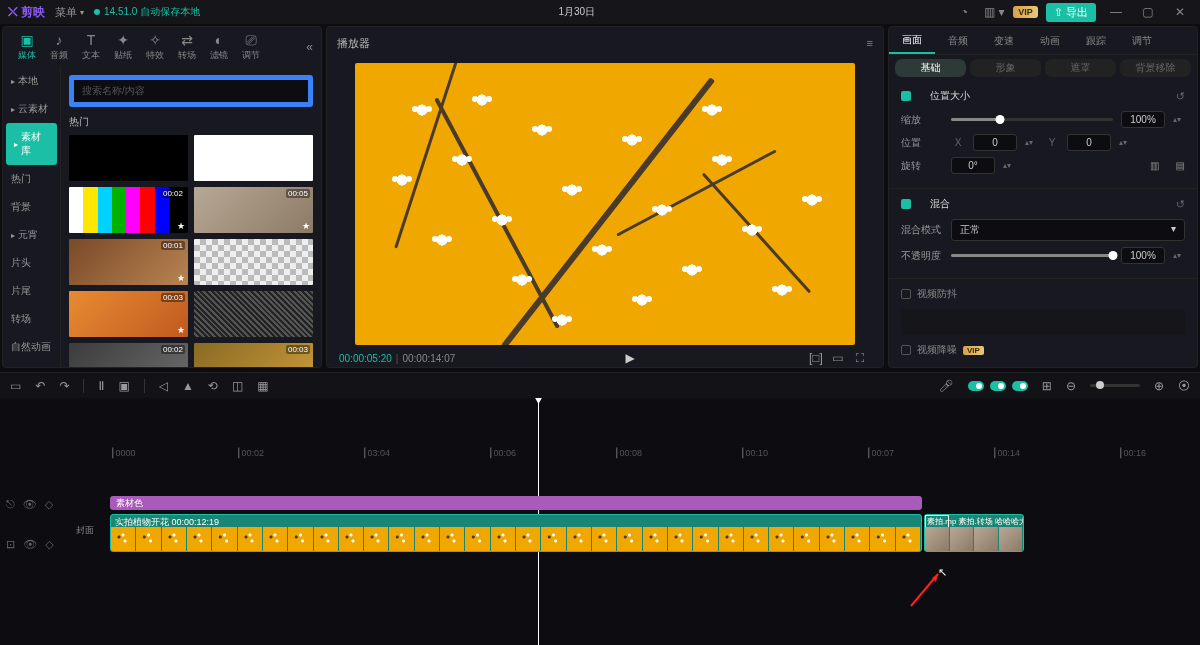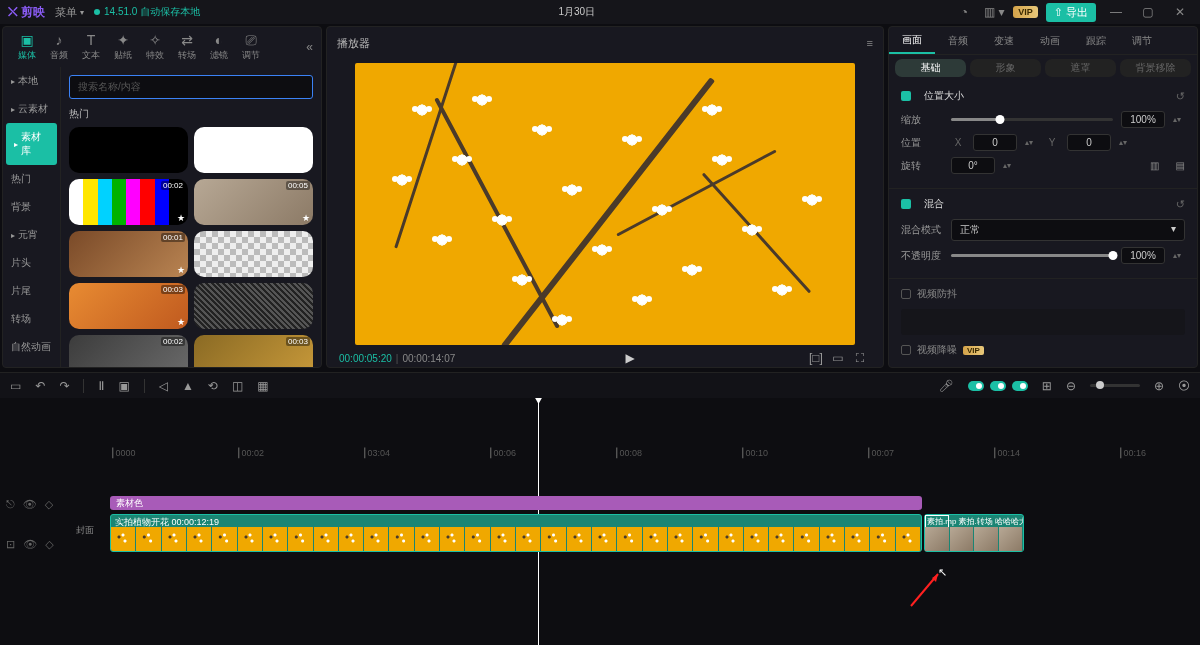--- a/index.html
+++ b/index.html
@@ -29,24 +29,24 @@
 .lp-tab { width: 32px; display: flex; flex-direction: column; align-items: center; gap: 1px; color: #888; font-size: 9px; }
 .lp-tab.active { color: #1bbfa5; }
 .lp-tab .ico { font-size: 14px; height: 16px; }
 .lp-tabs .collapse { margin-left: auto; color: #888; font-size: 12px; }
 .lp-body { flex: 1; display: flex; overflow: hidden; }
 .lp-side { width: 58px; border-right: 1px solid #222; overflow: hidden; }
 .lp-side .item { padding: 7px 8px; font-size: 10px; color: #999; display: flex; align-items: center; gap: 3px; }
 .lp-side .item.active { background: #1bbfa5; color: #fff; border-radius: 3px; margin: 0 3px; }
 .lp-side .chev { font-size: 8px; }
 .lp-content { flex: 1; padding: 8px; overflow: hidden; }
-.lp-search { background: #0d0d11; border: 1px solid #3b82f6; border-radius: 3px; padding: 4px 8px; color: #555; font-size: 10px; margin-bottom: 8px; }
+.lp-search { background: #0d0d11; border: 5px solid #3b82f6; border-radius: 3px; padding: 4px 8px; color: #555; font-size: 10px; margin-bottom: 8px; }
 .lp-heading { color: #bbb; font-size: 10px; margin-bottom: 6px; }
 .thumb-grid { display: grid; grid-template-columns: 1fr 1fr; gap: 6px; }
-.thumb { height: 46px; border-radius: 10px; position: relative; overflow: hidden; }
+.thumb { height: 46px; border-radius: 1px; position: relative; overflow: hidden; }
 .thumb .dur { position: absolute; top: 2px; right: 3px; font-size: 8px; color: #fff; background: rgba(0,0,0,.4); padding: 0 2px; border-radius: 2px; }
 .thumb .star { position: absolute; bottom: 2px; right: 3px; color: #fff; font-size: 9px; }
 .thumb.black { background: #000; }
 .thumb.white { background: #fff; }
 .thumb.bars { background: linear-gradient(90deg,#fff 12%,#ffe600 12% 24%,#00d2ff 24% 36%,#00b200 36% 48%,#ff00ff 48% 60%,#ff0000 60% 72%,#0000ff 72% 84%,#000 84%); }
 .thumb.face1 { background: linear-gradient(135deg,#b7a895,#8c7a66); }
 .thumb.laugh { background: linear-gradient(135deg,#7a4a28,#b98452); }
 .thumb.checker { background: repeating-conic-gradient(#bbb 0% 25%,#eee 0% 50%) 0 0/12px 12px; }
 .thumb.girl { background: linear-gradient(135deg,#e88b32,#c05a1f); }
 .thumb.noise { background: repeating-linear-gradient(45deg,#222 0 2px,#555 2px 4px); }
@@ -75,21 +75,21 @@
 
 
 .right-panel { width: 310px; background: #181820; border: 1px solid #222; border-radius: 4px; margin: 2px 2px 0 2px; display: flex; flex-direction: column; font-size: 10px; }
 .rp-tabs { height: 28px; display: flex; align-items: center; border-bottom: 1px solid #222; }
 .rp-tab { padding: 0 13px; color: #888; height: 100%; display: flex; align-items: center; }
 .rp-tab.active { color: #fff; border-bottom: 2px solid #1bbfa5; }
 .rp-subtabs { height: 26px; display: flex; padding: 4px 6px; gap: 4px; }
 .rp-sub { flex: 1; background: #222; color: #666; display: flex; align-items: center; justify-content: center; border-radius: 7px; font-size: 10px; }
 .rp-sub.active { background: #2d3a38; color: #fff; }
 .rp-section { padding: 8px 12px; border-bottom: 1px solid #222; }
-.rp-sec-head { display: flex; align-items: center; gap: 13px; color: #ddd; margin-bottom: 8px; }
+.rp-sec-head { display: flex; align-items: center; gap: 19px; color: #ddd; margin-bottom: 8px; }
 .rp-sec-head .cb { width: 10px; height: 10px; background: #1bbfa5; border-radius: 2px; }
 .rp-sec-head .reset { margin-left: auto; color: #666; font-size: 11px; }
 .rp-row { display: flex; align-items: center; gap: 8px; margin: 6px 0; color: #999; }
 .rp-row .lbl { width: 42px; font-size: 10px; }
 .slider { flex: 1; height: 3px; background: #333; position: relative; border-radius: 2px; }
 .slider .fill { position: absolute; height: 100%; background: #888; border-radius: 2px; }
 .slider .knob { position: absolute; width: 9px; height: 9px; background: #fff; border-radius: 50%; top: -3px; transform: translateX(-50%); }
 .numbox { width: 44px; background: #0d0d11; border: 1px solid #333; color: #ccc; text-align: center; padding: 2px 0; border-radius: 3px; font-size: 10px; }
 .stepper { width: 12px; color: #666; font-size: 8px; display:flex; flex-direction:column; line-height:6px; }
 .xy-label { width: 14px; color: #666; text-align: center; }

